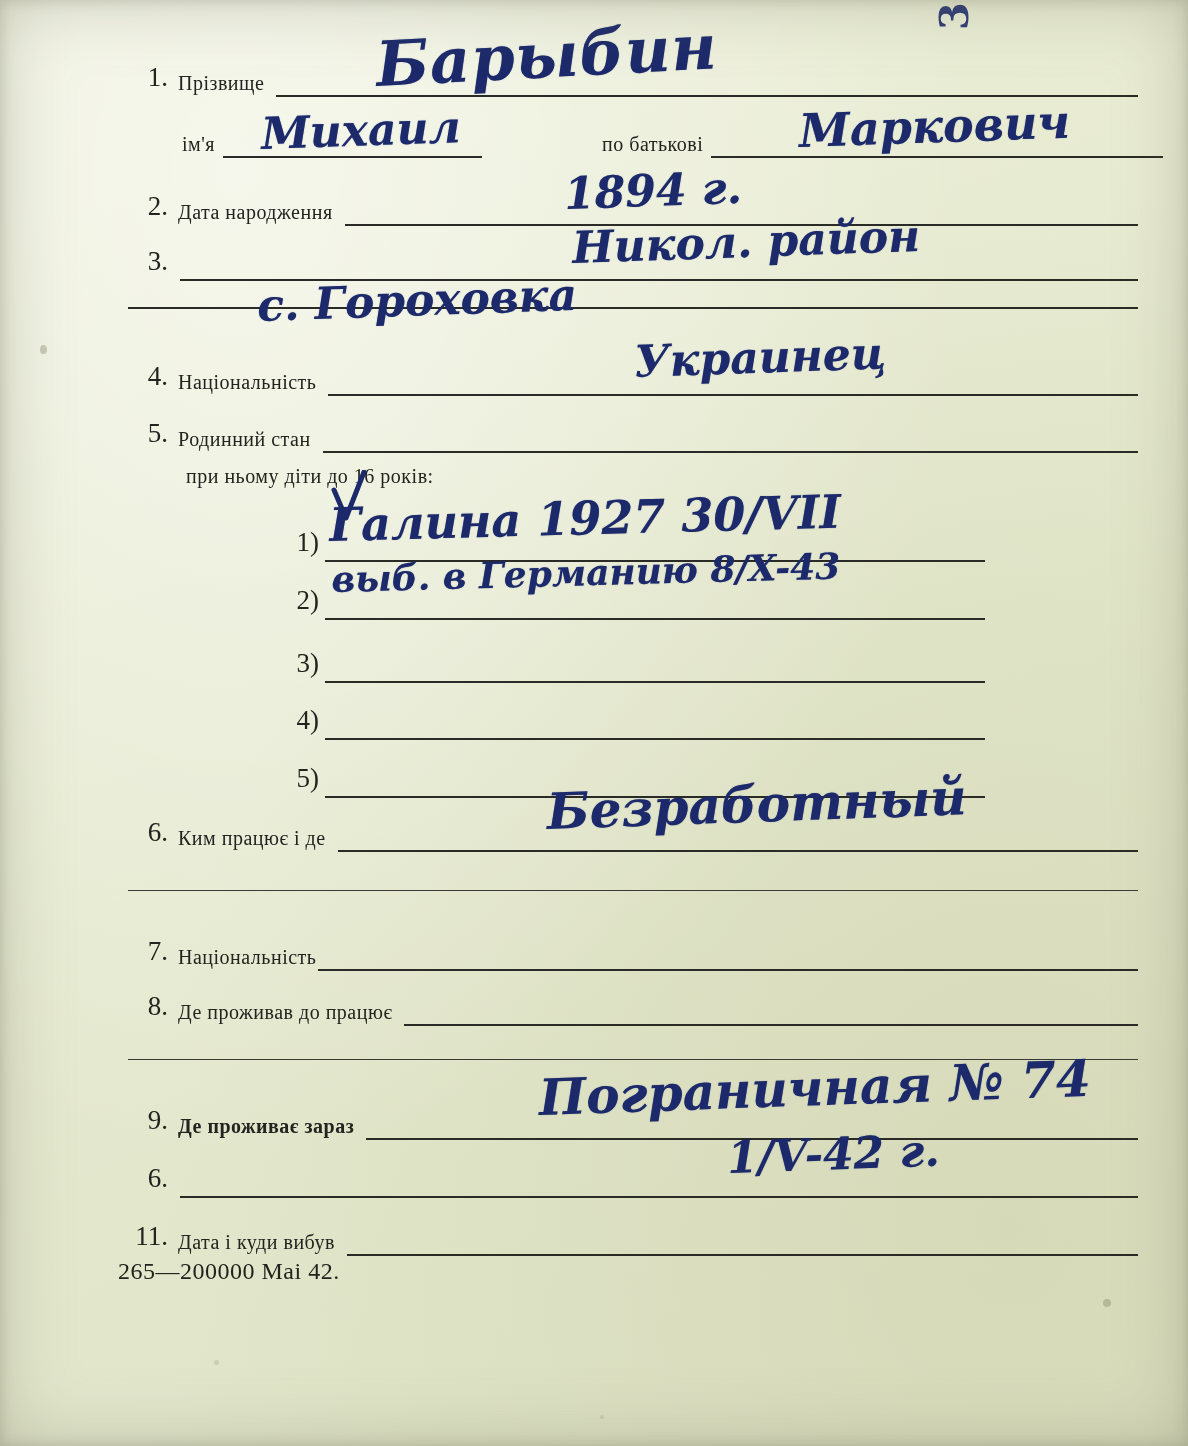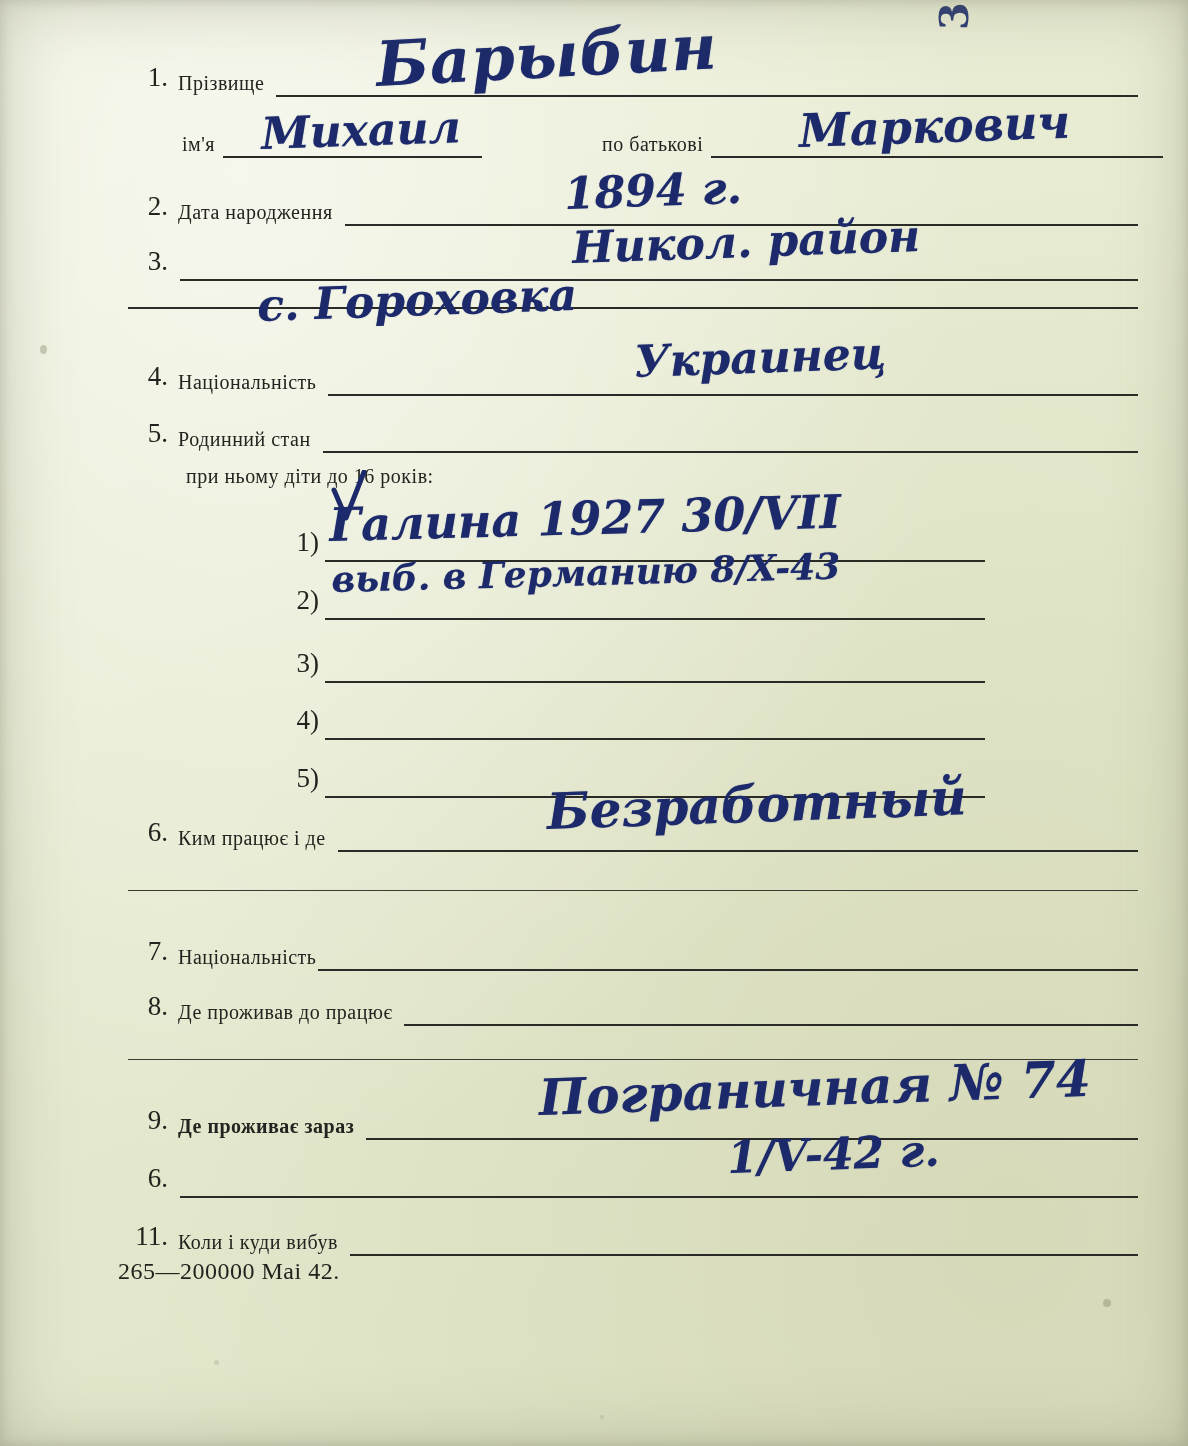--- a/index.html
+++ b/index.html
@@ -248,21 +248,21 @@
     <div class="hw" style="left:540px; top:1068px; font-size:50px; transform:rotate(-2deg);">Пограничная № 74</div>
 
     <div class="row" style="left:118px; top:1163px; width:1020px;">
       <span class="num" style="width:50px;">6.</span>
       <span class="rule" style="margin-left:12px;"></span>
     </div>
     <div class="hw" style="left:728px; top:1132px; font-size:44px; transform:rotate(-2deg);">1/V-42 г.</div>
 
     <div class="row" style="left:118px; top:1221px; width:1020px;">
       <span class="num" style="width:50px;">11.</span>
-      <span class="lbl" style="margin-left:10px;">Коли і куди вибув</span>
+      <span class="lbl" style="margin-left:10px;">Дата і куди вибув</span>
       <span class="rule" style="margin-left:12px;"></span>
     </div>
 
     <div class="footer">265—200000 Mai 42.</div>
 
     <div class="archno">3590</div>
   </div>
 
   <div class="edge-shadow"></div>
 </div>

